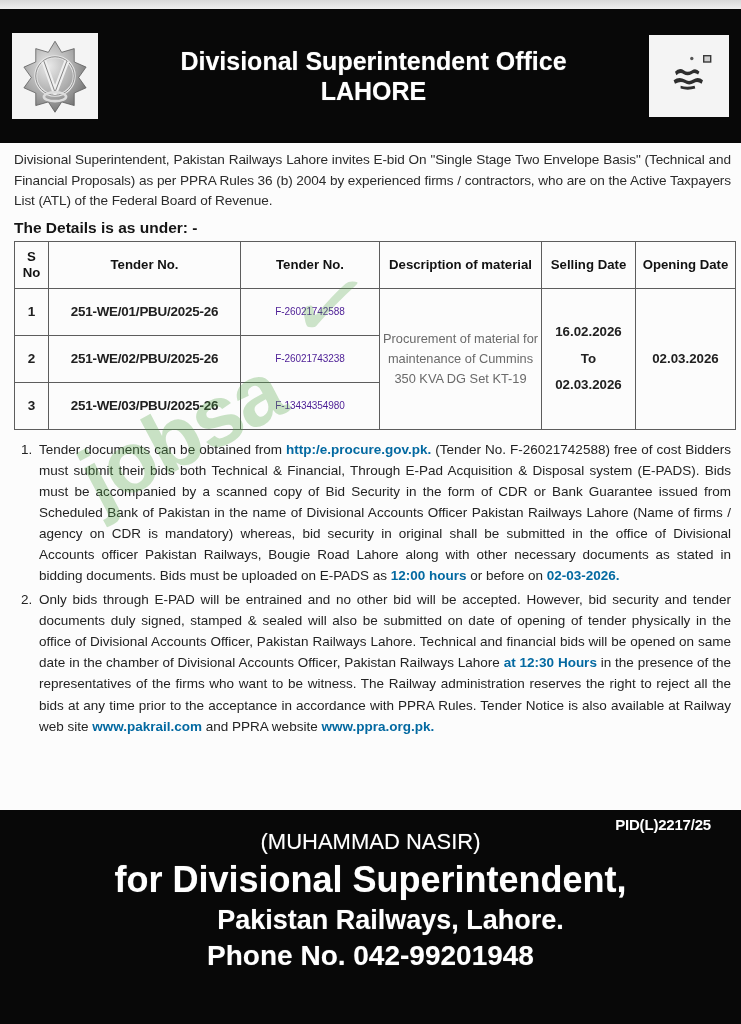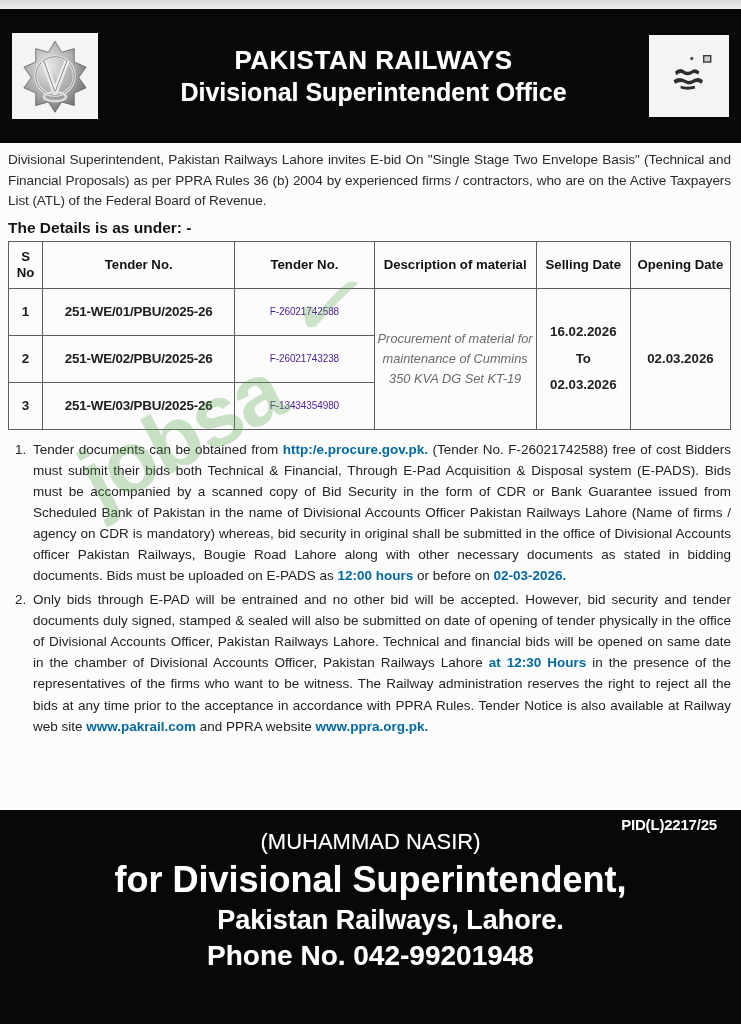--- a/index.html
+++ b/index.html
@@ -79,21 +79,21 @@
   }
   
   .body-area {
     position: absolute;
     left: 0;
     top: 143px;
     width: 741px;
     height: 667px;
     background: #fcfcfc;
     box-sizing: border-box;
-    padding: 7px 10px 0 8px;
+    padding: 7px 10px 0 14px;
     overflow: hidden;
   }
   .intro {
     font-size: 13.6px;
     color: #2b2b2b;
     line-height: 1.52;
     text-align: justify;
     letter-spacing: -0.1px;
   }
   .details-line {
@@ -121,21 +121,21 @@
   table.tender thead th {
     font-weight: bold;
     font-size: 13.2px;
     height: 42px;
     line-height: 1.18;
     color: #121212;
   }
   td.c-sno   { font-weight: bold; font-size: 13.5px; }
   td.c-t1    { font-weight: bold; font-size: 13.4px; letter-spacing: -0.2px; }
   td.c-t2    { color: #4c1d95; font-size: 10px; letter-spacing: -0.1px; }
-  td.c-desc  { color: #6a6a6a; font-size: 12.8px; line-height: 1.55; font-style: italic; }
+  td.c-desc  { color: #6a6a6a; font-size: 12.8px; line-height: 1.55; }
   td.c-sell  { font-weight: bold; font-size: 13.3px; line-height: 2.0; }
   td.c-open  { font-weight: bold; font-size: 13.3px; vertical-align: top; padding-top: 5px; }
   .row-h { height: 47px; }
   .sell-stack { display: block; }
   .sell-stack span { display: block; }
   
   ol.clauses {
     margin: 9px 0 0 0;
     padding-left: 22px;
     font-size: 13.5px;
@@ -156,21 +156,21 @@
     width: 741px;
     height: 214px;
     background: #080808;
     color: #ffffff;
     text-align: center;
     box-sizing: border-box;
     padding-top: 18px;
   }
   .pid {
     position: absolute;
-    right: 24px;
+    right: 30px;
     top: 6px;
     font-size: 15px;
     font-weight: bold;
     letter-spacing: -0.2px;
   }
   .foot-1 { font-size: 22px; font-weight: normal; line-height: 1.3; text-shadow: 0 0 1px rgba(255,255,255,.4); }
   .foot-2 { font-size: 36px; font-weight: bold; line-height: 1.3; text-shadow: 0 0 1px rgba(255,255,255,.4); }
   .foot-3 { font-size: 27px; font-weight: bold; line-height: 1.3; text-shadow: 0 0 1px rgba(255,255,255,.4); padding-left: 40px; }
   .foot-4 { font-size: 28px; font-weight: bold; line-height: 1.3; text-shadow: 0 0 1px rgba(255,255,255,.4); }
   
@@ -235,22 +235,22 @@
         <polygon fill="url(#gm)" stroke="#555" stroke-width="1" points="50,3 59,18 76,13 76,31 92,38 82,52 92,66 76,73 76,90 59,85 50,99 41,85 24,90 24,73 8,66 18,52 8,38 24,31 24,13 41,18"></polygon>
         <circle cx="50" cy="50" r="26" fill="none" stroke="#e6e6e6" stroke-width="4"></circle>
         <circle cx="50" cy="50" r="26" fill="none" stroke="#6a6a6a" stroke-width="1"></circle>
         <path d="M35 30 L50 72 L66 30" fill="none" stroke="#efefef" stroke-width="7" stroke-linejoin="round"></path>
         <path d="M35 30 L50 72 L66 30" fill="none" stroke="#777" stroke-width="1.2" stroke-linejoin="round"></path>
         <ellipse cx="50" cy="78" rx="15" ry="6" fill="none" stroke="#dcdcdc" stroke-width="3.5"></ellipse>
       </svg>
     </div>
 
     <div class="header-titles">
-      <div class="title-1">PAKISTAN RAILWAYS</div>
       <div class="title-2">Divisional Superintendent Office</div>
+      <div class="title-3">LAHORE</div>
     </div>
 
     <div class="logo-box right">
       <svg width="70" height="70" viewBox="0 0 100 100" aria-hidden="true">
         <path d="M62 10 A40 40 0 1 0 62 90 A32 32 0 1 1 62 10 Z" fill="#c9c9c9"></path>
         <rect x="70" y="20" width="12" height="11" fill="#3a3a3a"></rect>
         <rect x="72" y="22" width="8" height="7" fill="#cfcfcf"></rect>
         <circle cx="54" cy="25" r="2.4" fill="#555"></circle>
         <g fill="#2e2e2e">
           <path d="M30 44 q6 -7 13 -2 q5 4 11 0 q6 -4 11 2 l-2 4 q-5 -4 -9 -1 q-6 4 -12 0 q-5 -3 -10 2 z"></path>

